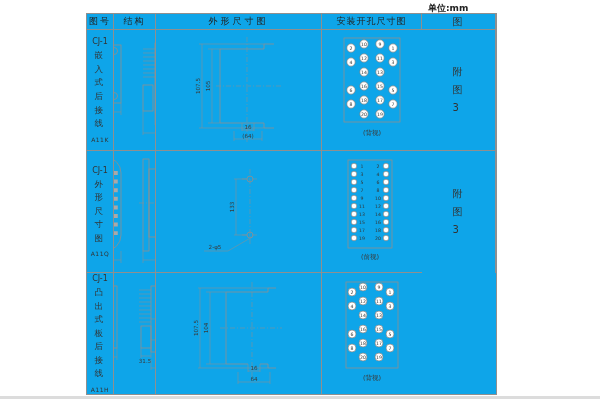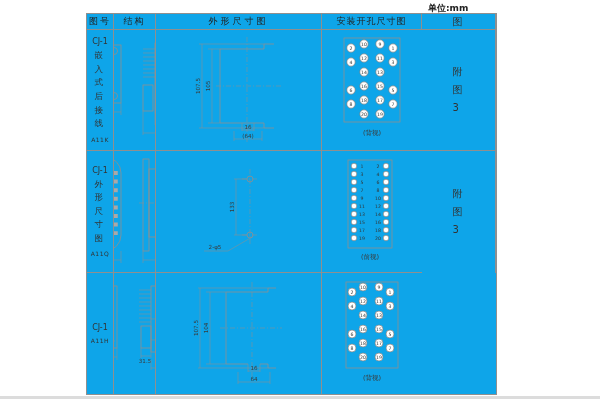--- a/index.html
+++ b/index.html
@@ -258,20 +258,21 @@
       <text class="view" x="34" y="103" text-anchor="middle">(前视)</text>
     </svg>
   </div>
 
   <div class="cell c1 r3">
     <div class="stack fig">附图3</div>
   </div>
   <div class="cell c2 r3">
     <div class="struct">
       <div class="model">CJ-1</div>
+      <div class="stack wiring">凸出式板后接线</div>
       <div class="code">A11H</div>
     </div>
   </div>
   <div class="cell c3 r3">
     <svg class="dwg" width="164" height="112" viewBox="0 0 164 112">
       <g>
         <rect x="18" y="8" width="46" height="62"></rect>
         <circle cx="25" cy="15" r="4"></circle>
         <circle cx="57" cy="63" r="4"></circle>
         <path class="thin" d="M33,31 l7,-7 M35,33 l7,-7 M43,53 l7,-7 M45,55 l7,-7"></path>

